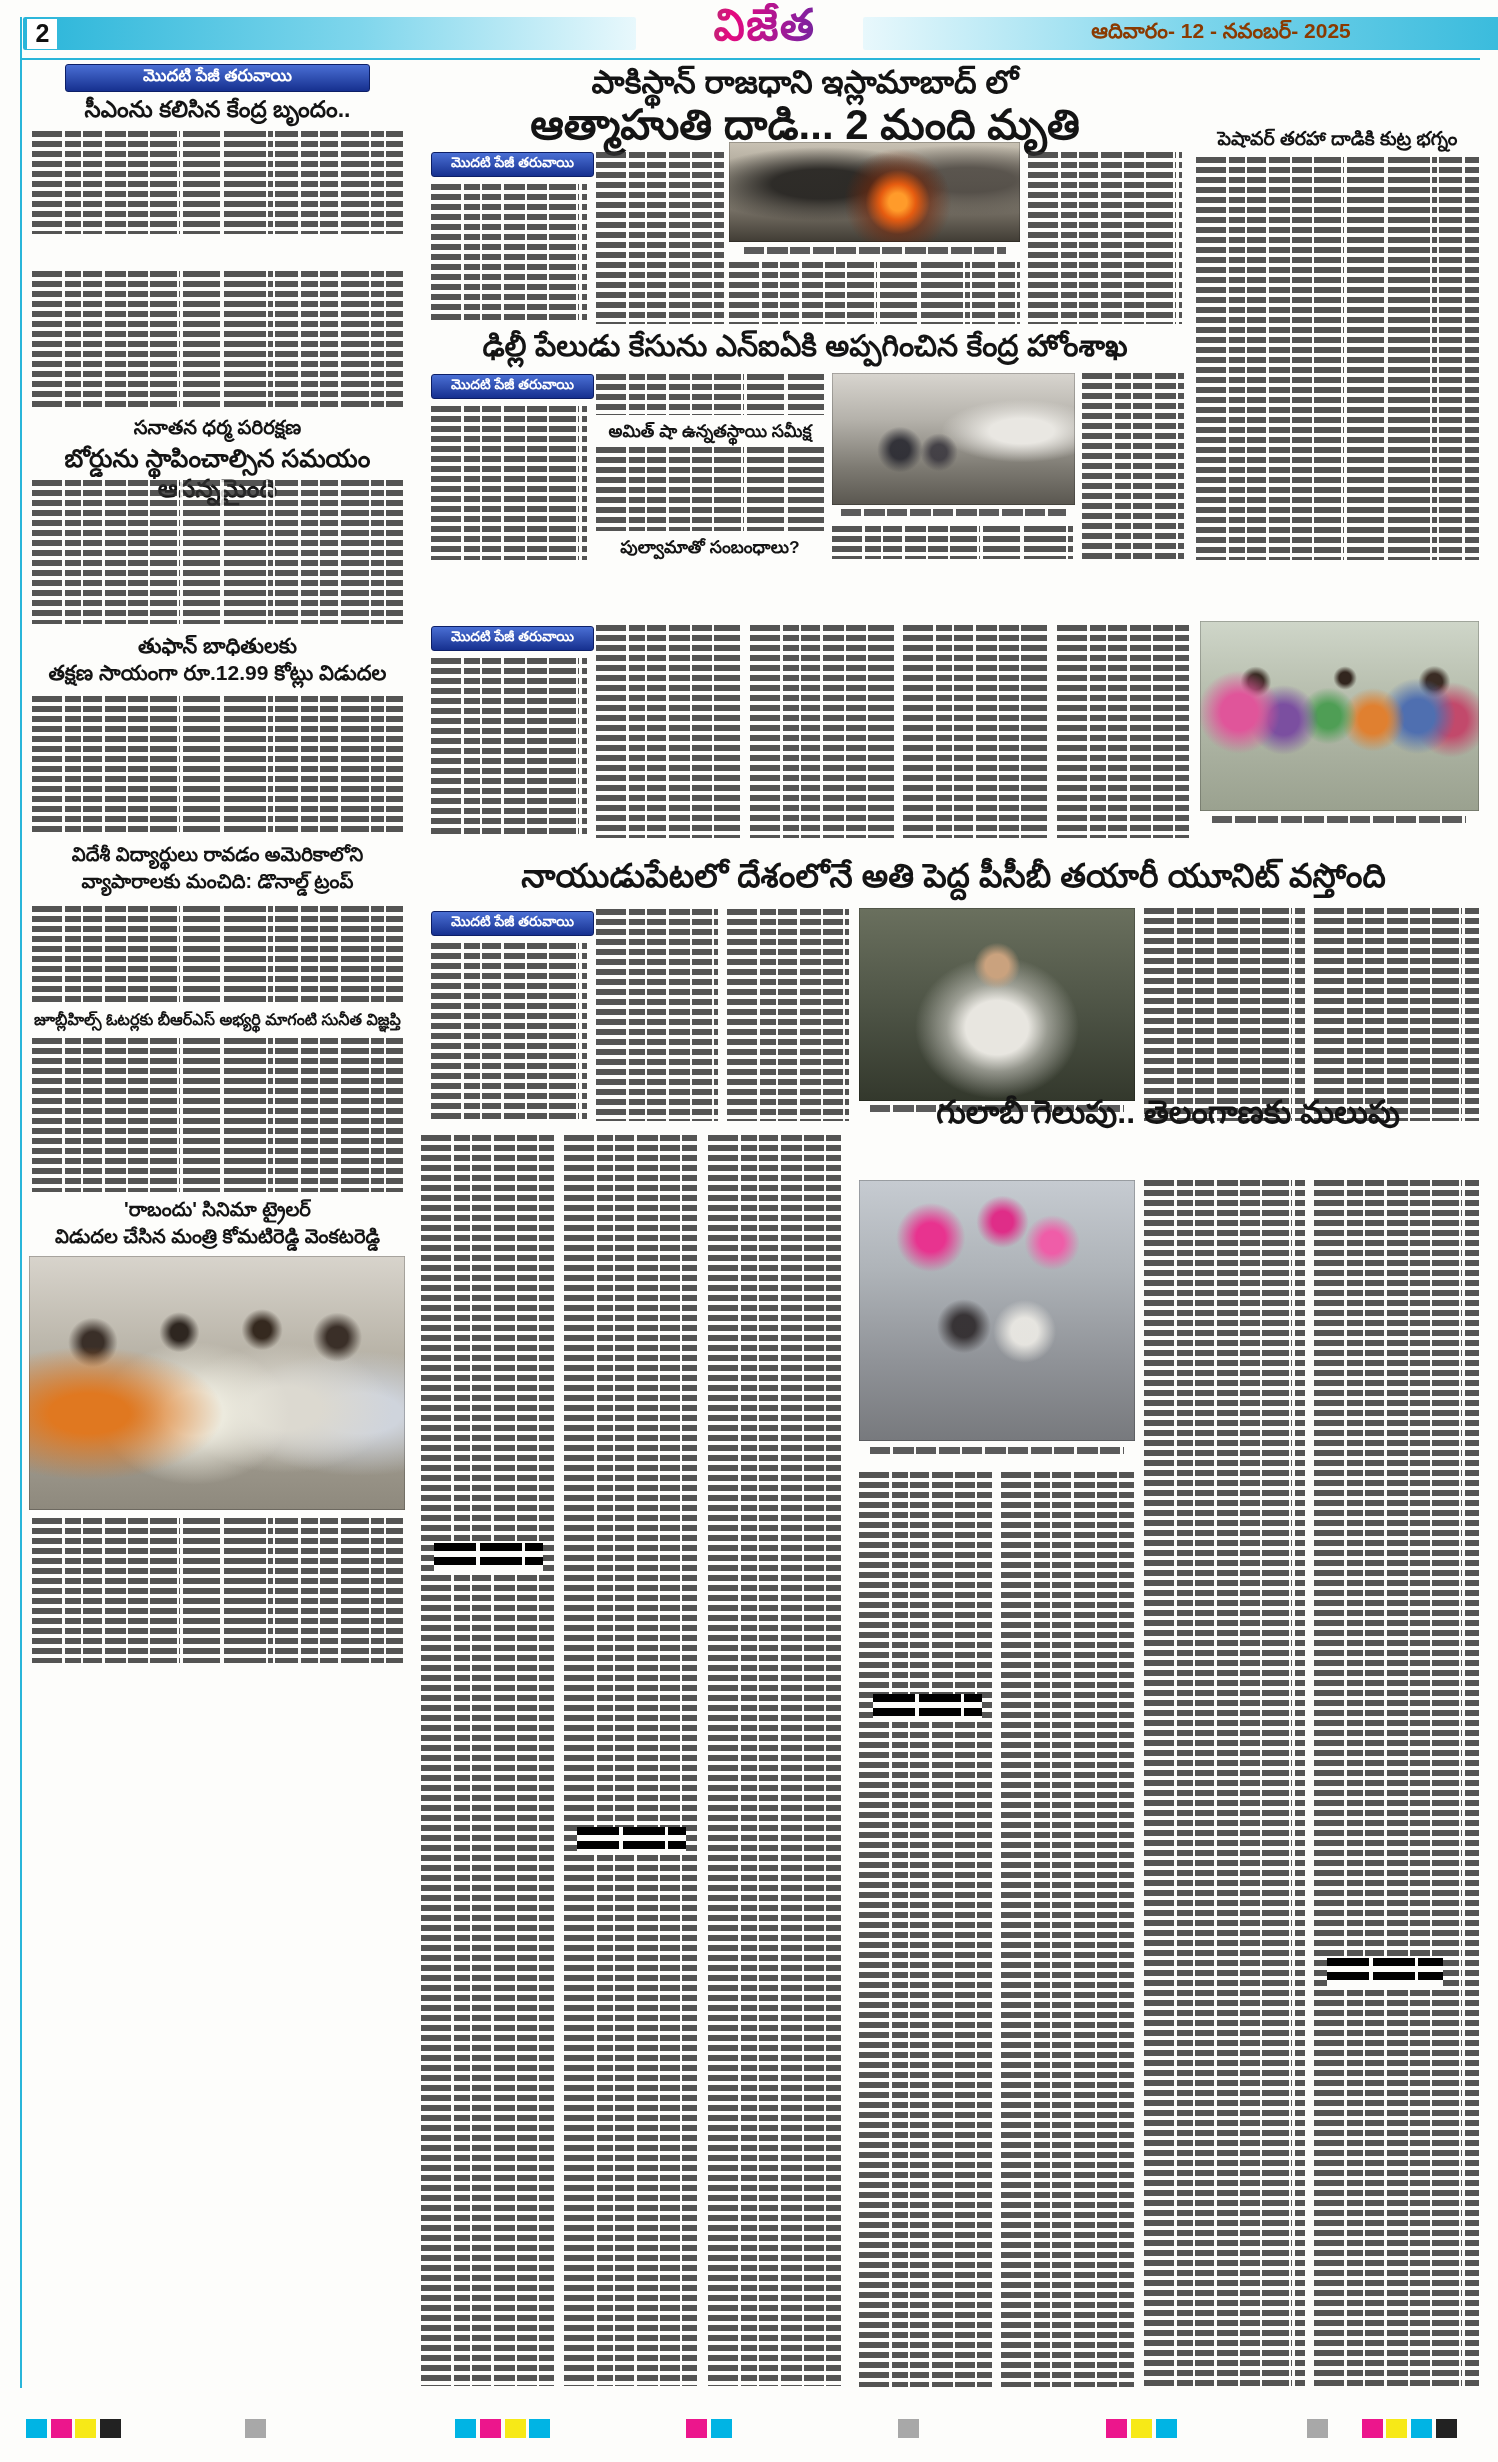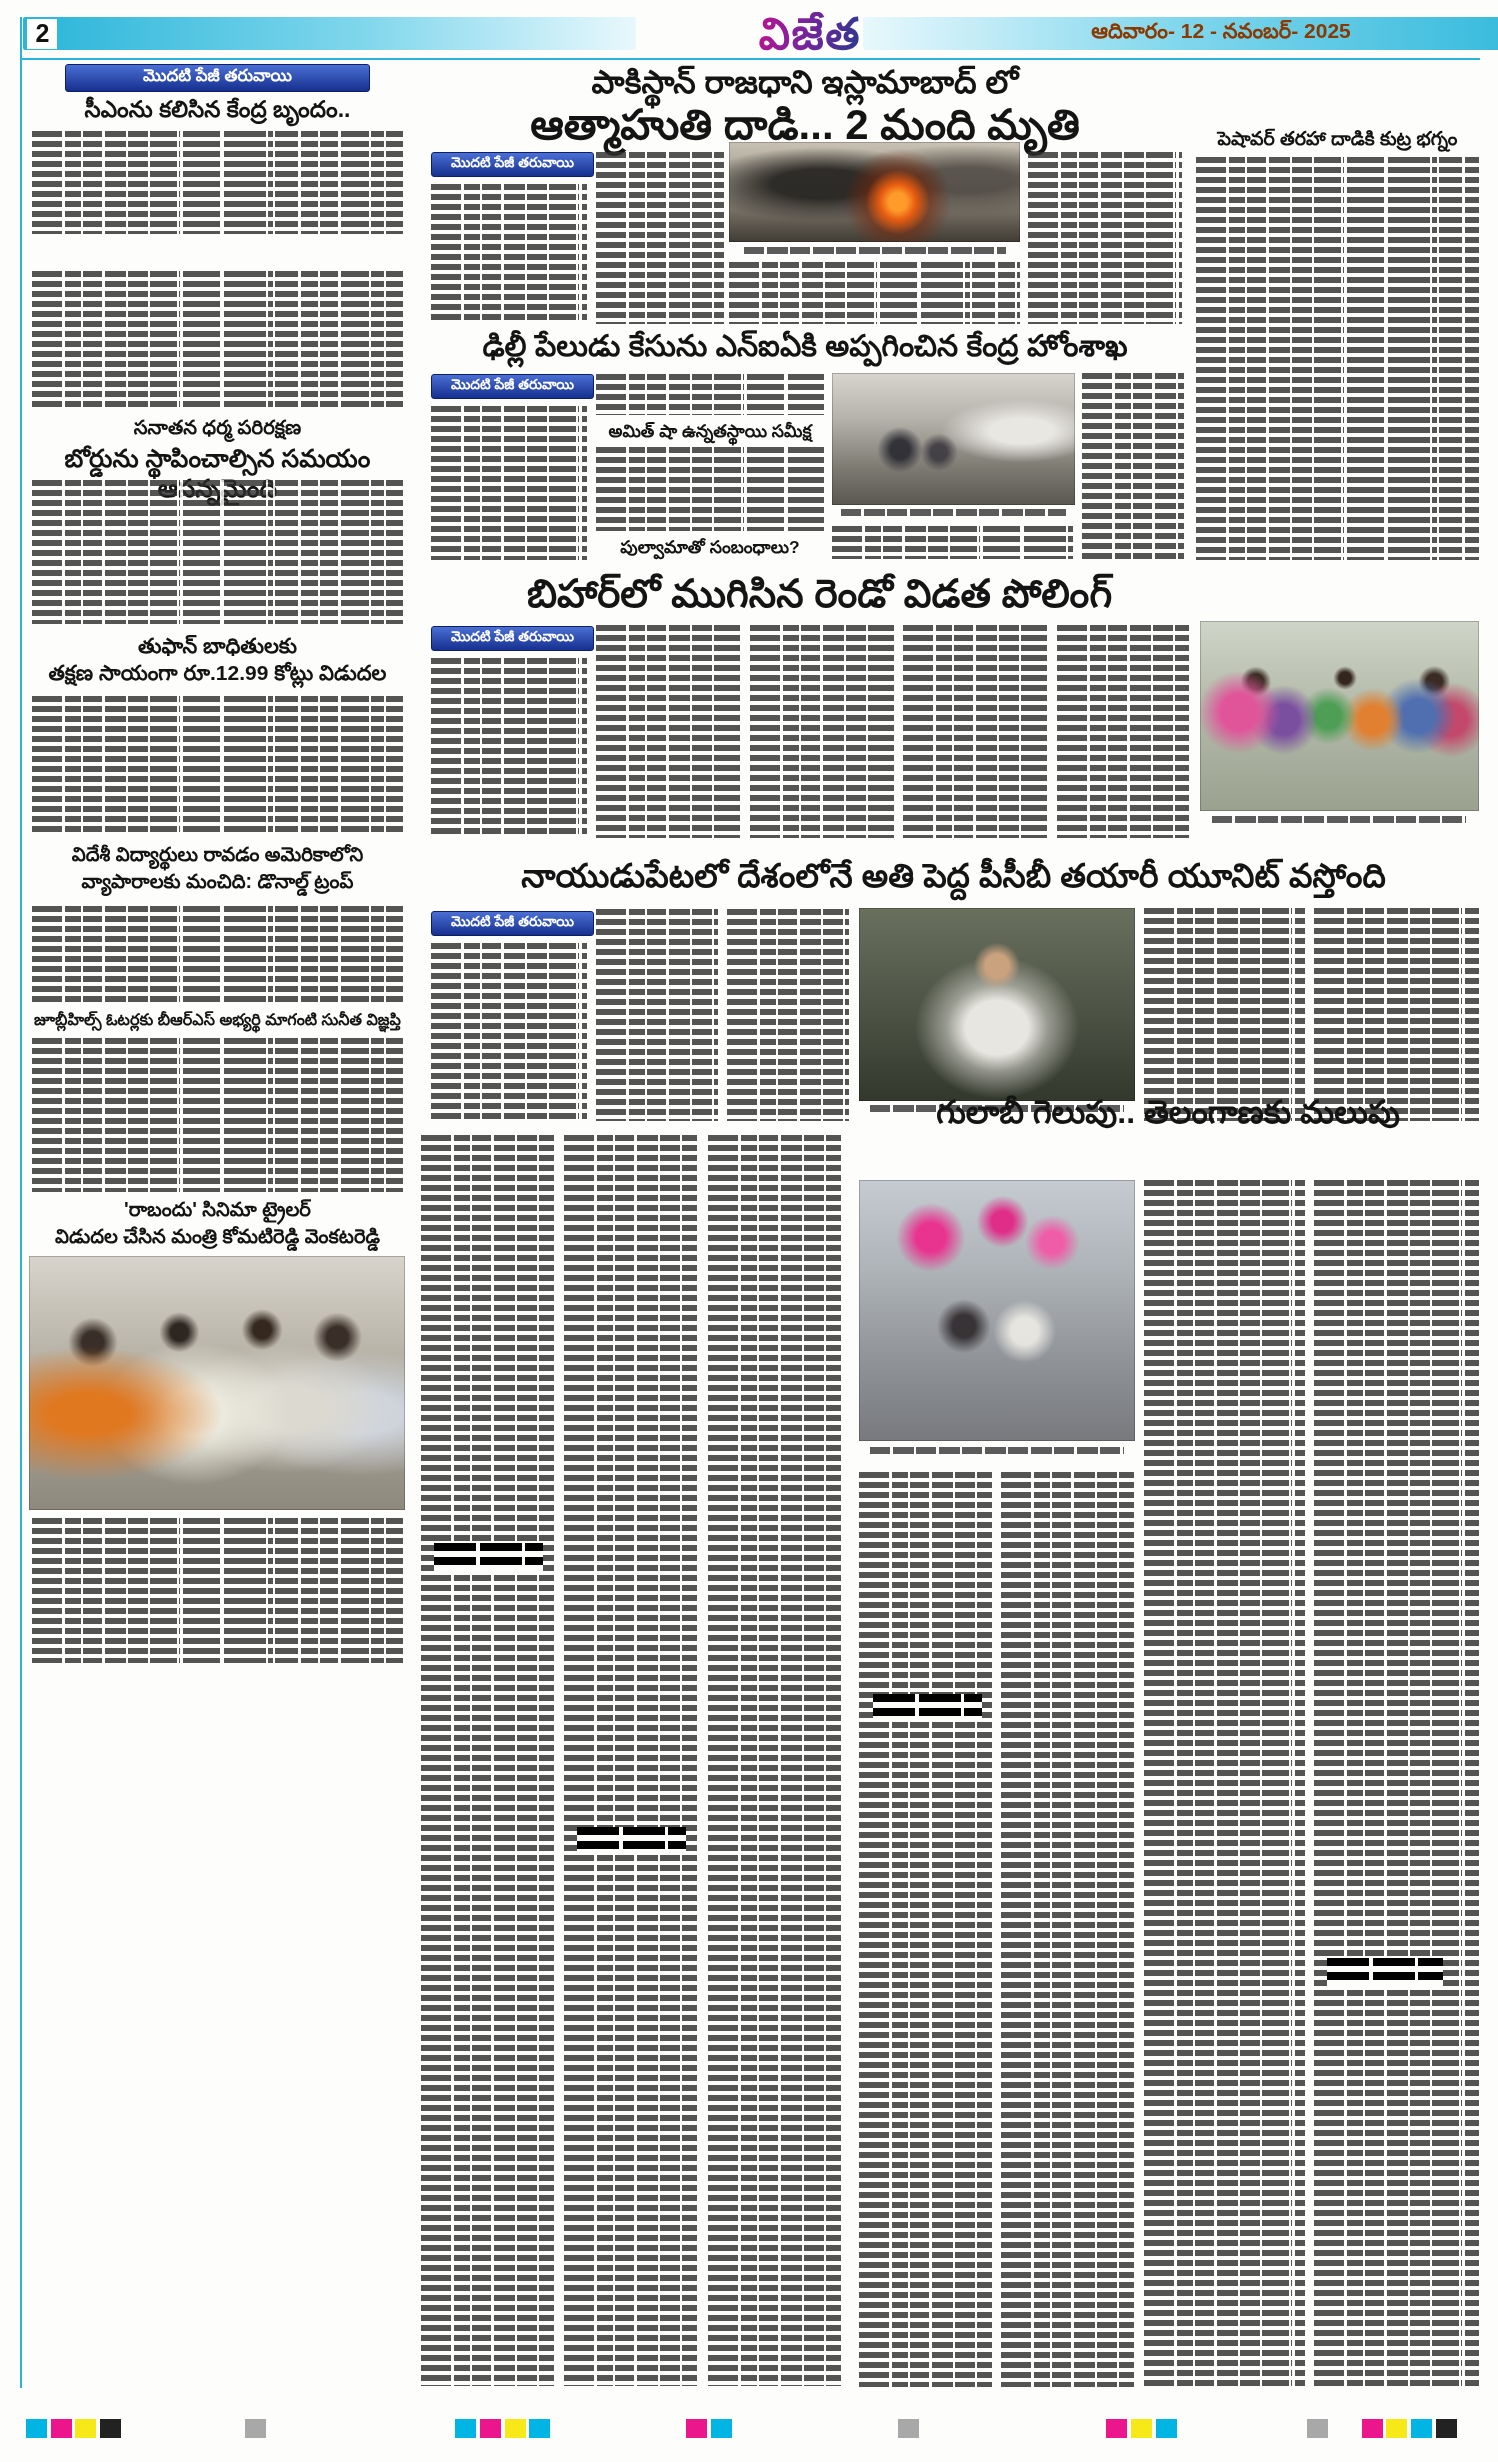--- a/index.html
+++ b/index.html
@@ -89,21 +89,21 @@
   .mark{position:absolute;top:0;width:21px;height:19px;}
 </style>
 </head>
 <body>
 
 <div class="page">
 
   <div class="abs cyanbar" style="left:23px;top:17.4px;width:613px;height:33px;">
     <div class="pagenum">2</div>
   </div>
-  <div class="abs masthead" style="left:636px;top:12px;width:225px;text-align:right;">విజేత</div>
+  <div class="abs masthead" style="left:636px;top:3px;width:225px;text-align:center;padding-left:16px;">విజేత</div>
   <div class="abs cyanbar-r" style="left:863px;top:17.4px;width:716px;height:33px;display:flex;align-items:center;justify-content:center;">
     <div class="dateline">ఆదివారం- 12 - నవంబర్- 2025</div>
   </div>
   <div class="abs" style="left:20px;top:58px;width:1460px;height:2.2px;background:#29b5d9;"></div>
   <div class="abs" style="left:20px;top:17.4px;width:2.2px;height:2371px;background:#29b5d9;"></div>
 
   <div class="abs contbox contbox-left" style="left:65px;top:64px;width:305px;height:27.6px;">మొదటి పేజీ తరువాయి</div>
   <div class="abs h" style="left:32px;top:96px;width:371px;font-size:23px;">సీఎంను కలిసిన కేంద్ర బృందం..</div>
   <div class="abs greek" style="left:32px;top:131px;width:371px;height:103px;"></div>
 
@@ -150,21 +150,20 @@
   <div class="abs greek" style="left:596px;top:374px;width:228px;height:41px;"></div>
   <div class="abs h" style="left:596px;top:421px;width:228px;font-size:17.4px;">అమిత్ షా ఉన్నతస్థాయి సమీక్ష</div>
   <div class="abs greek" style="left:596px;top:447px;width:228px;height:84px;"></div>
   <div class="abs h" style="left:596px;top:537px;width:228px;font-size:17.4px;">పుల్వామాతో సంబంధాలు?</div>
 
   <div class="abs photo photo-street" style="left:832px;top:373px;width:243px;height:132px;"></div>
   <div class="abs greek-cap" style="left:841px;top:509px;width:225px;"></div>
   <div class="abs greek" style="left:832px;top:526px;width:243px;height:33px;"></div>
   <div class="abs greek" style="left:1082px;top:373px;width:102px;height:187px;"></div>
 
-  <div class="abs h" style="left:428px;top:571px;width:783px;font-size:39px;">బిహార్‌లో ముగిసిన రెండో విడత పోలింగ్</div>
   <div class="abs contbox contbox-main" style="left:431px;top:626px;width:163px;height:25px;">మొదటి పేజీ తరువాయి</div>
   <div class="abs greek" style="left:431px;top:658px;width:156px;height:180px;"></div>
   <div class="abs greek" style="left:596px;top:625px;width:144px;height:213px;"></div>
   <div class="abs greek" style="left:750px;top:625px;width:144px;height:213px;"></div>
   <div class="abs greek" style="left:903px;top:625px;width:144px;height:213px;"></div>
   <div class="abs greek" style="left:1057px;top:625px;width:132px;height:213px;"></div>
   <div class="abs photo photo-queue" style="left:1200px;top:621px;width:279px;height:190px;"></div>
   <div class="abs greek-cap" style="left:1212px;top:816px;width:254px;"></div>
 
   <div class="abs h" style="left:428px;top:857px;width:1051px;font-size:33px;">నాయుడుపేటలో దేశంలోనే అతి పెద్ద పీసీబీ తయారీ యూనిట్ వస్తోంది</div>

